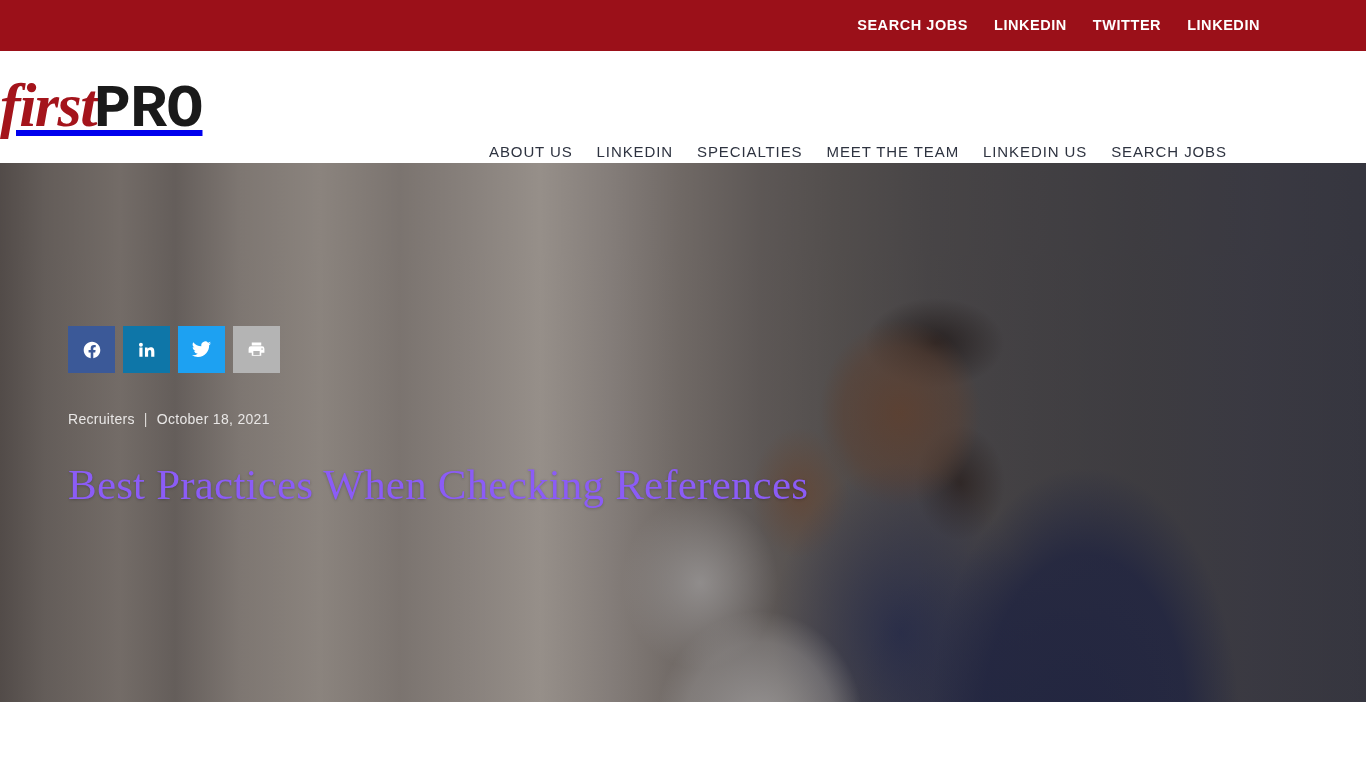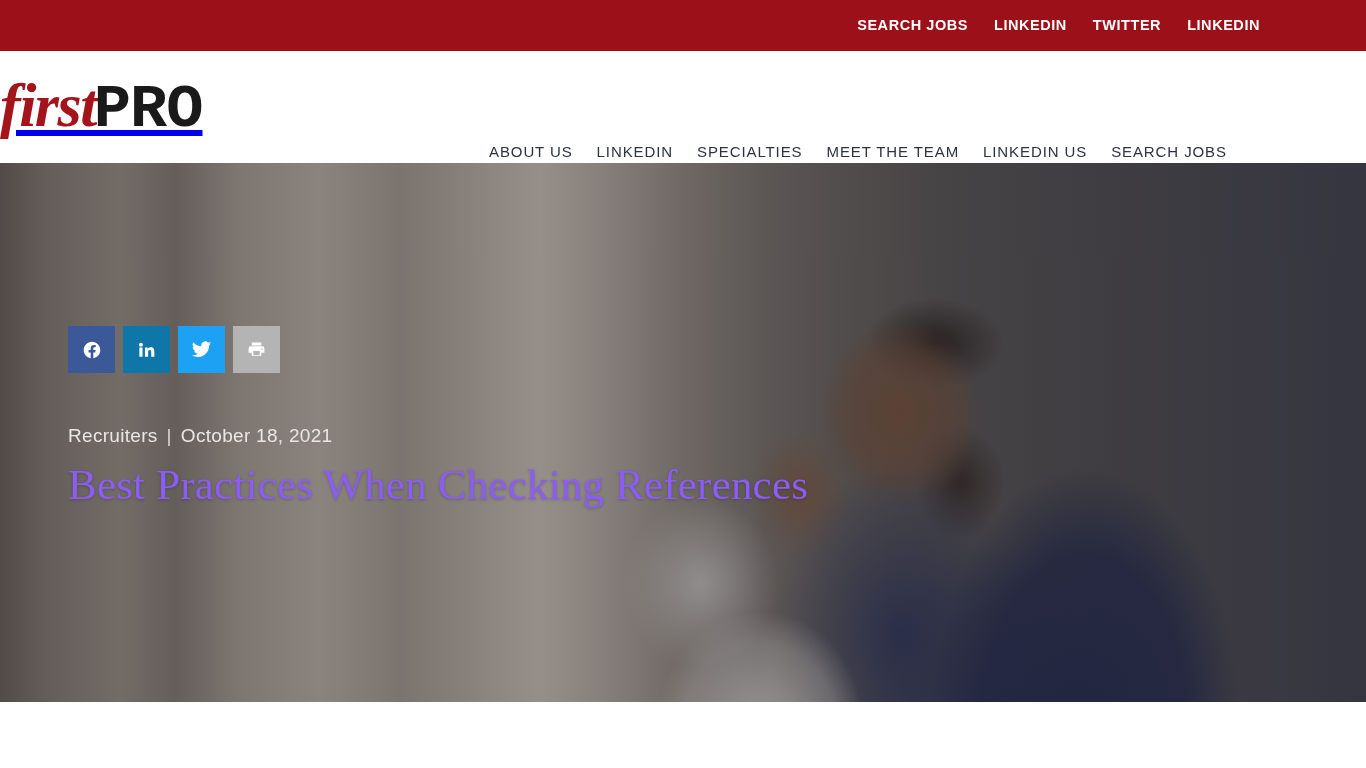--- a/index.html
+++ b/index.html
@@ -166,24 +166,24 @@
   }
   .share-btn svg { display: block; }
   .share-facebook { background: #3b5998; }
   .share-linkedin { background: #0e76a8; }
   .share-twitter  { background: #1da1f2; }
   .share-print    { background: #b4b4b4; }
 
   
   .hero-meta {
     position: absolute;
-    top: 262px;
+    top: 248px;
     left: 0;
     color: #e9e7e6;
-    font-size: 19px;
+    font-size: 14px;
     letter-spacing: 0.3px;
     line-height: 1.2;
     display: flex;
     align-items: center;
     gap: 9px;
     white-space: nowrap;
   }
   .hero-meta .cat { cursor: pointer; }
   .hero-meta .sep { color: #ddd9d7; }
 

